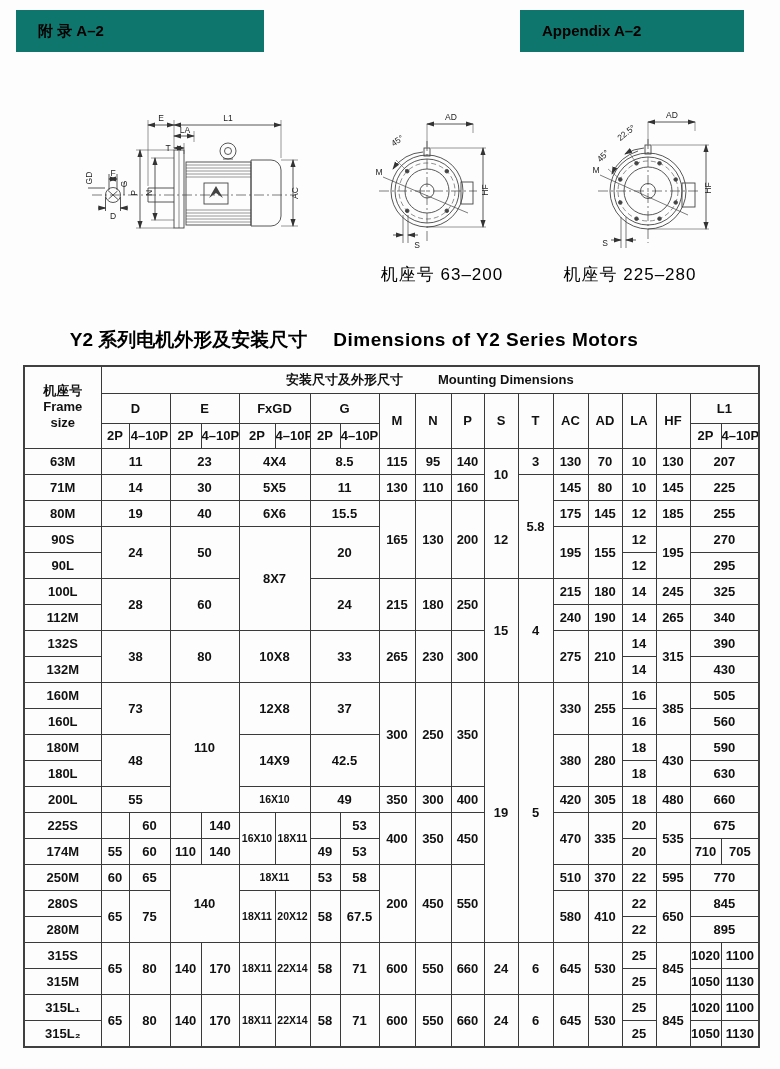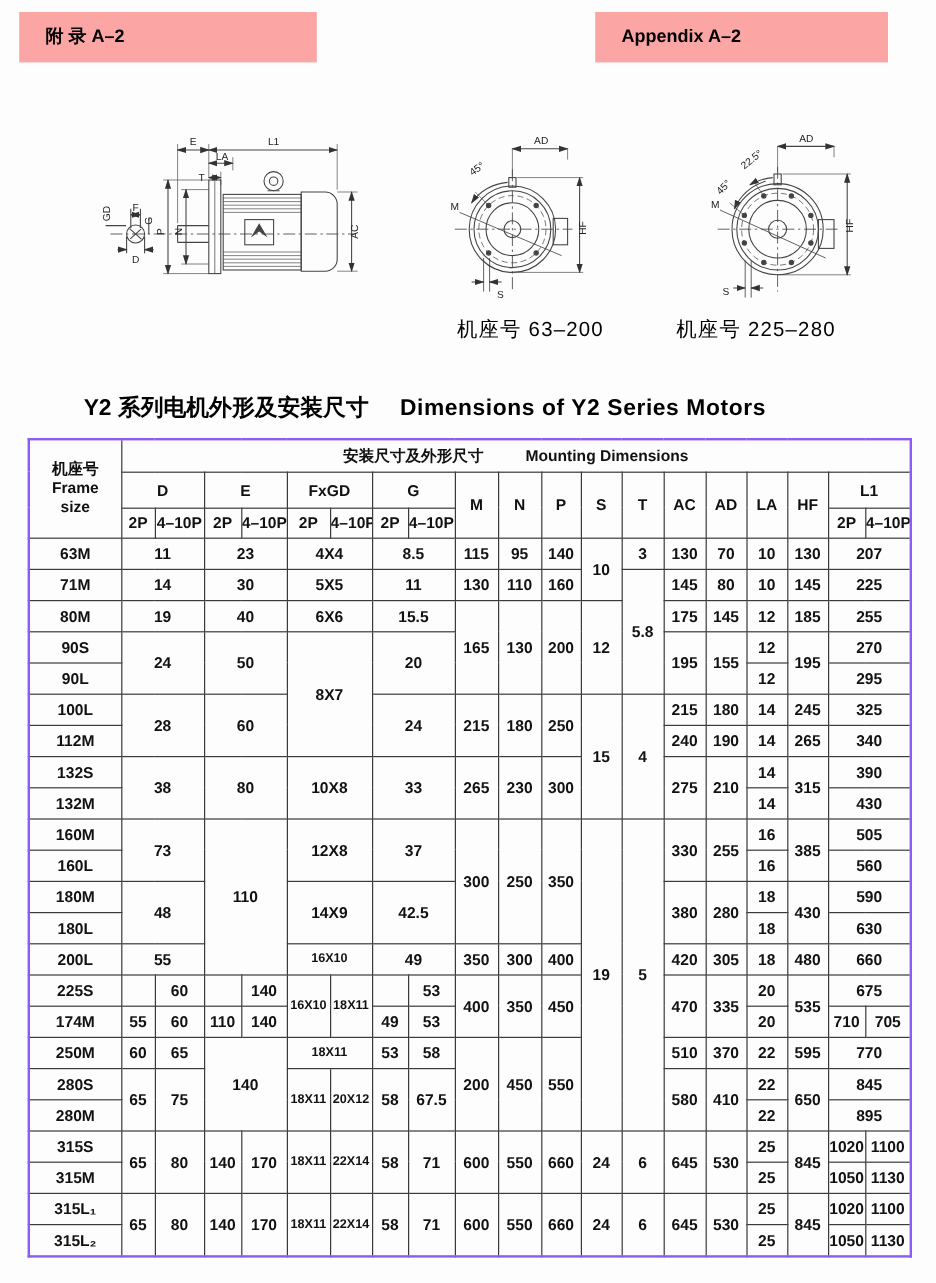--- a/index.html
+++ b/index.html
@@ -3,43 +3,43 @@
 <meta charset="utf-8">
 <style>
   html,body{margin:0;padding:0;}
   body{
     width:780px;height:1069px;position:relative;
     background:#fdfdfd;
     font-family:"Liberation Sans",sans-serif;
     color:#111;
   }
   .tab{
-    position:absolute;top:10px;height:42px;background:#fca5a5;
+    position:absolute;top:10px;height:42px;background:#0f766e;
     font-weight:bold;font-size:15px;line-height:42px;color:#000;
     padding-left:22px;box-sizing:border-box;
   }
   #tab-left{left:16px;width:248px;}
-  #tab-right{left:496px;width:244px;}
+  #tab-right{left:520px;width:224px;}
   .drawing{position:absolute;}
   svg text{font-family:"Liberation Sans",sans-serif;font-size:8.5px;fill:#222;}
   .cap{
     position:absolute;top:263px;font-size:17px;color:#000000;
     text-align:center;letter-spacing:1px;
   }
   #cap1{left:352px;width:180px;}
   #cap2{left:540px;width:180px;}
   #title{
     position:absolute;top:327px;left:0;width:708px;text-align:center;
     font-weight:bold;font-size:19px;color:#000;white-space:nowrap;
   }
   #title .en{margin-left:26px;letter-spacing:0.5px;}
   #dim-table{
     position:absolute;left:23px;top:365px;width:735px;
     border-collapse:collapse;table-layout:fixed;
-    border:2px solid #8b5cf6;
+    border:2px solid #404040;
   }
   #dim-table th,#dim-table td{
     border:1px solid #3a3a3a;text-align:center;vertical-align:middle;
     font-size:13px;font-weight:bold;padding:0;color:#111;
     overflow:hidden;white-space:nowrap;
   }
   #dim-table thead th{font-size:13px;}
   #dim-table .hr1{height:27px;}
   #dim-table .hr2{height:30px;}
   #dim-table .hr3{height:25px;}

